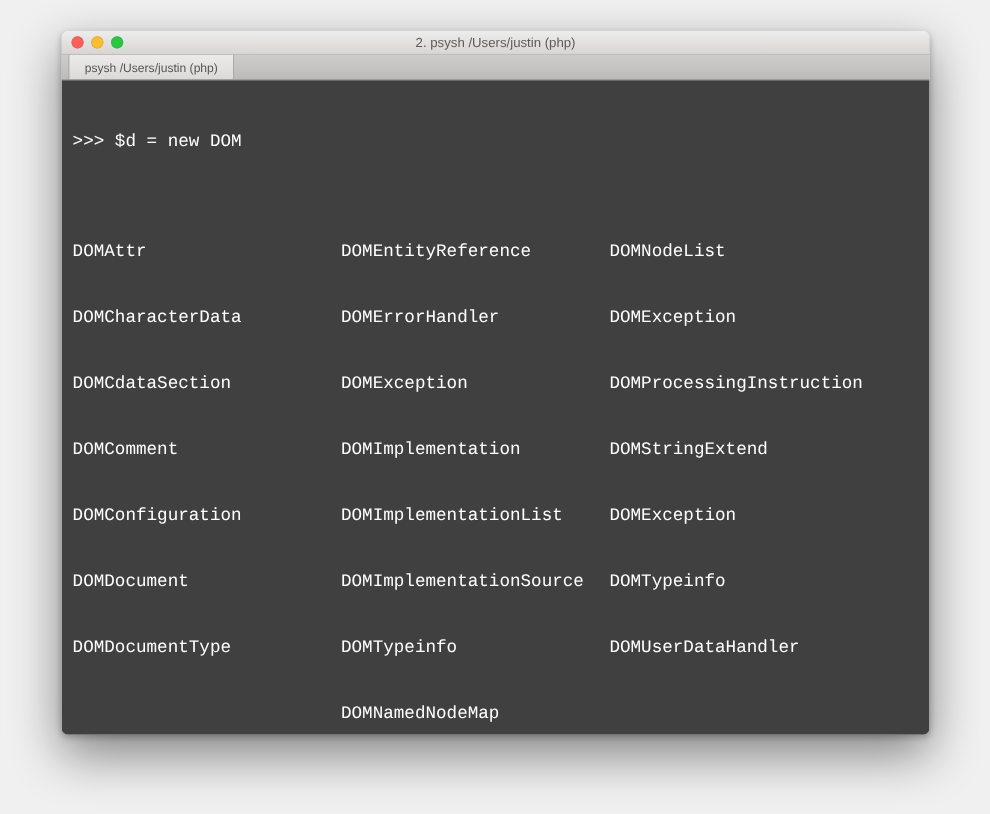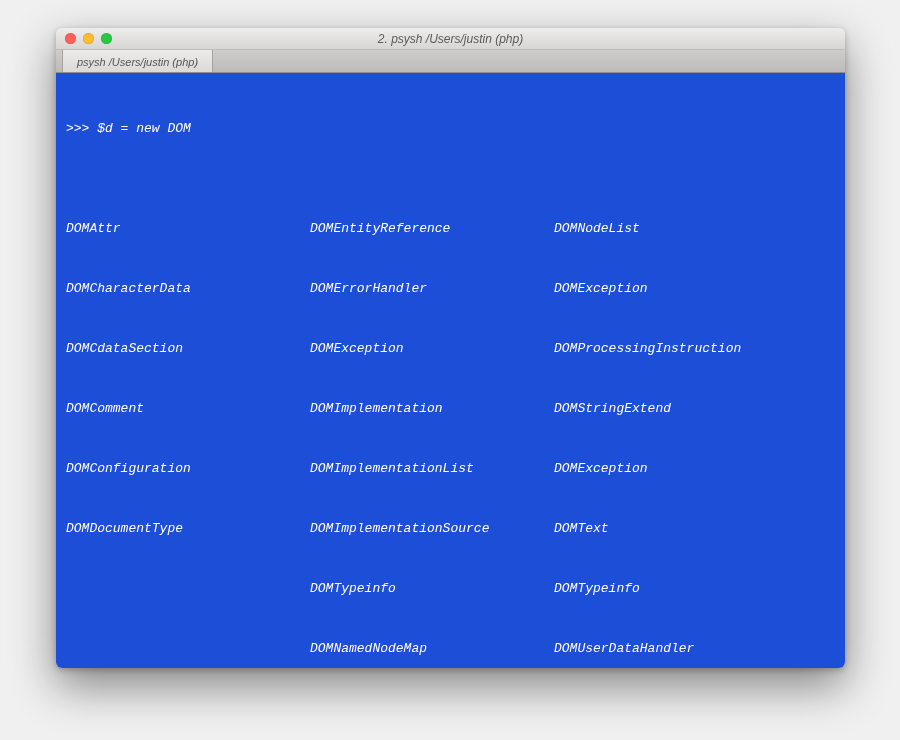--- a/index.html
+++ b/index.html
@@ -16,21 +16,20 @@
     left: 56px;
     top: 28px;
     width: 789px;
     height: 640px;
     background: #e6e4e2;
     border-radius: 6px;
     box-shadow: 0 18px 45px rgba(0,0,0,0.45), 0 2px 6px rgba(0,0,0,0.25);
     display: flex;
     flex-direction: column;
     overflow: hidden;
-    font-style: italic;
   }
   .titlebar {
     height: 21px;
     background: linear-gradient(#ededed, #d8d6d4);
     display: flex;
     align-items: center;
     position: relative;
     border-bottom: 1px solid #bfbdbb;
     flex: 0 0 auto;
   }
@@ -73,23 +72,23 @@
     border-radius: 4px 4px 0 0;
     font-family: -apple-system, "Helvetica Neue", Arial, sans-serif;
     font-size: 11px;
     color: #555;
     padding: 9px 14px 3px 14px;
     line-height: 14px;
     cursor: default;
   }
   .terminal {
     flex: 1 1 auto;
-    background: #1d4ed8;
+    background: #404040;
     color: #fff;
-    font-size: 13px;
+    font-size: 16px;
     line-height: 20px;
     padding: 6px 10px;
     overflow: hidden;
     white-space: pre;
   }
   .row { display: flex; }
   .col {
     width: 244px;
     flex: 0 0 244px;
   }
@@ -115,20 +114,21 @@
 
   <div class="terminal">
     <div class="prompt-line"><span>&gt;&gt;&gt; $d = new DOM</span></div>
     <div class="row">
       <div class="col">
         <div>DOMAttr</div>
         <div>DOMCharacterData</div>
         <div>DOMCdataSection</div>
         <div>DOMComment</div>
         <div>DOMConfiguration</div>
+        <div>DOMDocument</div>
         <div>DOMDocumentType</div>
         
         
         
       </div>
       <div class="col">
         <div>DOMEntityReference</div>
         <div>DOMErrorHandler</div>
         <div>DOMException</div>
         <div>DOMImplementation</div>
@@ -139,21 +139,20 @@
         
         
         
       </div>
       <div class="col">
         <div>DOMNodeList</div>
         <div>DOMException</div>
         <div>DOMProcessingInstruction</div>
         <div>DOMStringExtend</div>
         <div>DOMException</div>
-        <div>DOMText</div>
         <div>DOMTypeinfo</div>
         <div>DOMUserDataHandler</div>
         
       </div>
     </div>
     
   </div>
 
 </div>
 

